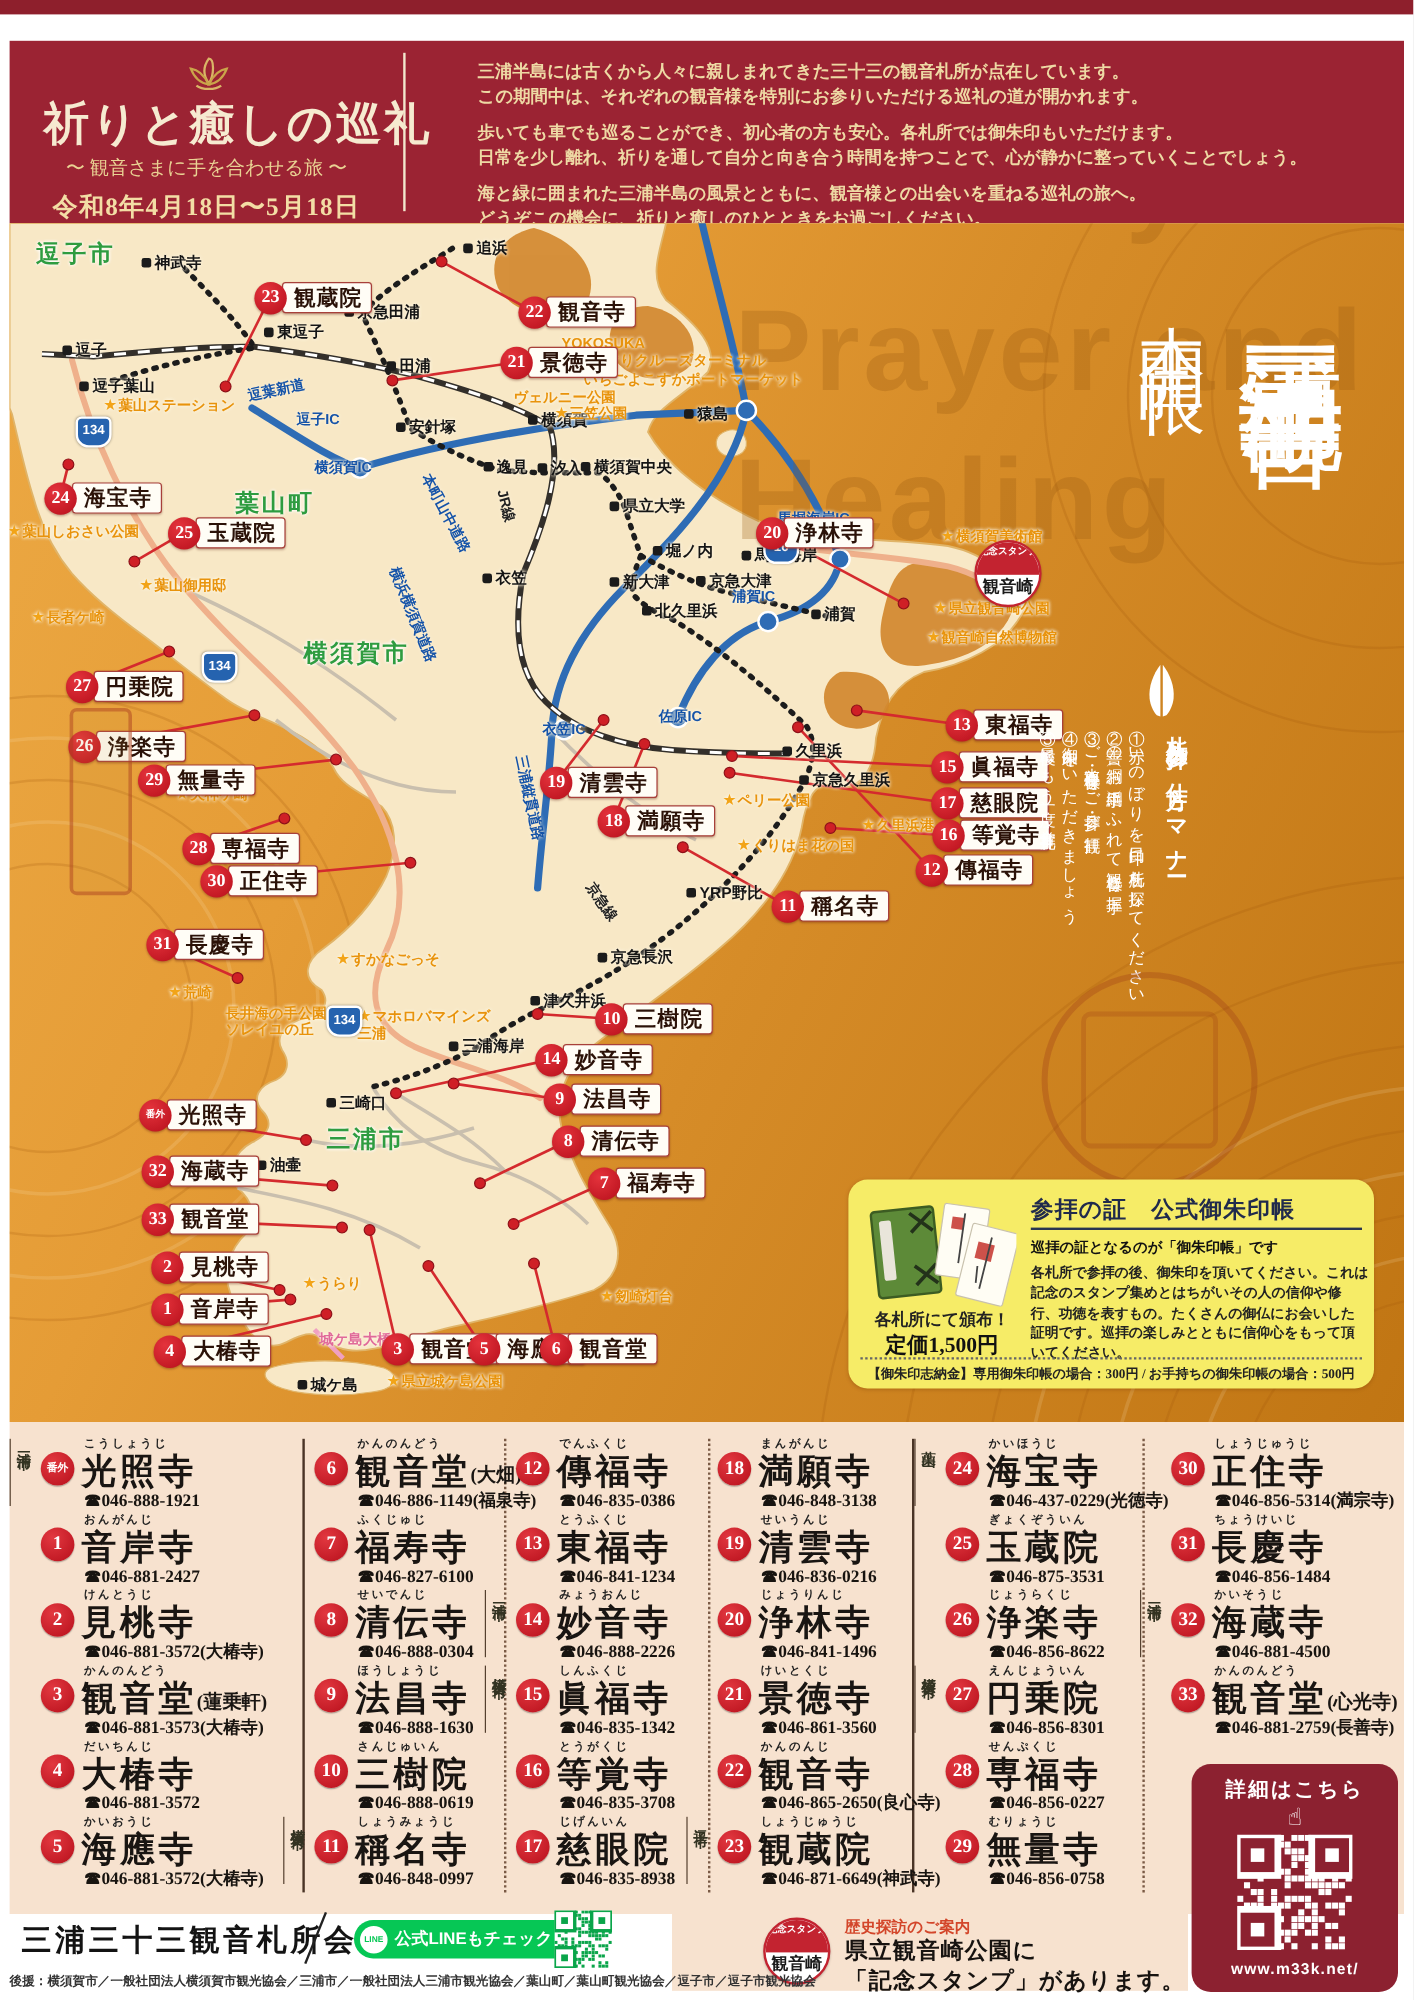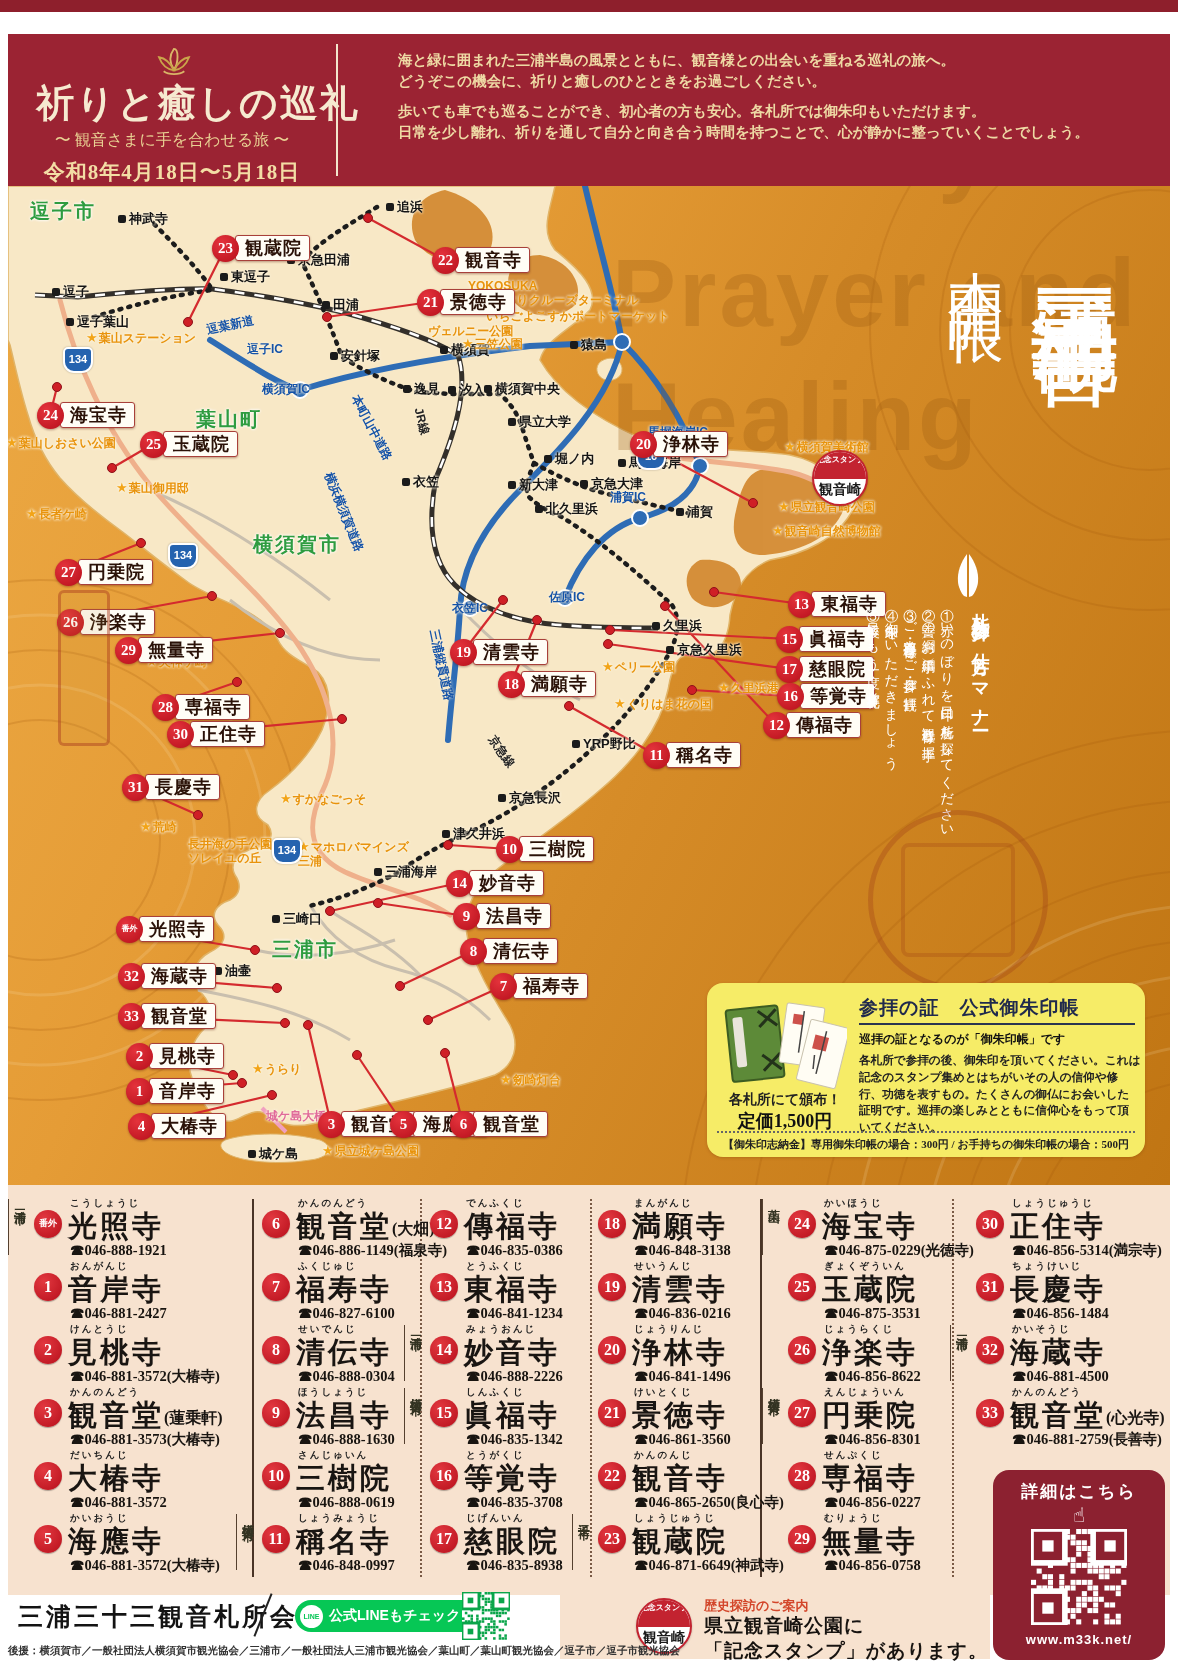--- a/index.html
+++ b/index.html
@@ -144,24 +144,26 @@
         <path d="M8 12 C11 20 17 25 24 26 C20 18 15 13 8 12 Z" fill="none" stroke="#caa44a" stroke-width="2"></path>
         <path d="M40 12 C37 20 31 25 24 26 C28 18 33 13 40 12 Z" fill="none" stroke="#caa44a" stroke-width="2"></path>
         <path d="M13 27 C18 31 30 31 35 27" fill="none" stroke="#d9b567" stroke-width="2"></path>
       </svg>
       <div class="hdr-title">祈りと癒しの巡礼</div>
       <div class="hdr-sub">〜 観音さまに手を合わせる旅 〜</div>
       <div class="hdr-date">令和8年4月18日〜5月18日</div>
     </div>
     <div class="hdr-div"></div>
     <div class="hdr-right" id="hdr-paragraphs">
+        <p style="white-space: pre-line;">三浦半島には古くから人々に親しまれてきた三十三の観音札所が点在しています。
+この期間中は、それぞれの観音様を特別にお参りいただける巡礼の道が開かれます。</p>
+        <p style="white-space: pre-line;">歩いても車でも巡ることができ、初心者の方も安心。各札所では御朱印もいただけます。
+日常を少し離れ、祈りを通して自分と向き合う時間を持つことで、心が静かに整っていくことでしょう。</p>
         <p style="white-space: pre-line;">海と緑に囲まれた三浦半島の風景とともに、観音様との出会いを重ねる巡礼の旅へ。
 どうぞこの機会に、祈りと癒しのひとときをお過ごしください。</p>
-        <p style="white-space: pre-line;">歩いても車でも巡ることができ、初心者の方も安心。各札所では御朱印もいただけます。
-日常を少し離れ、祈りを通して自分と向き合う時間を持つことで、心が静かに整っていくことでしょう。</p>
       </div>
   </div>
 
   <div class="map-area">
     <div class="map-canvas" id="map-canvas">
       <svg class="layer" id="terrain" width="1178" height="1667" viewBox="0 0 1178 1667">
         <g fill="none" stroke="rgba(160,85,10,0.20)" stroke-width="2">
           <circle cx="1210" cy="1260" r="180"></circle>
             <circle cx="1210" cy="1260" r="250"></circle>
             <circle cx="1210" cy="1260" r="320"></circle>
@@ -741,21 +743,21 @@
         <div class="enum">23</div>
         <div class="ekana">しょうじゅうじ</div>
         <div class="ename">観蔵院</div>
         <div class="ephone">☎046-871-6649(神武寺)</div>
       </div>
       <div class="entry" style="position: absolute; left: 780px; top: 12px;">
         <div class="region">葉山</div>
         <div class="enum">24</div>
         <div class="ekana">かいほうじ</div>
         <div class="ename">海宝寺</div>
-        <div class="ephone">☎046-875-0229(光徳寺)</div>
+        <div class="ephone">☎046-437-0229(光徳寺)</div>
       </div>
       <div class="entry" style="position: absolute; left: 780px; top: 75px;">
         <div class="enum">25</div>
         <div class="ekana">ぎょくぞういん</div>
         <div class="ename">玉蔵院</div>
         <div class="ephone">☎046-875-3531</div>
       </div>
       <div class="entry" style="position: absolute; left: 780px; top: 138px;">
         <div class="enum">26</div>
         <div class="ekana">じょうらくじ</div>

